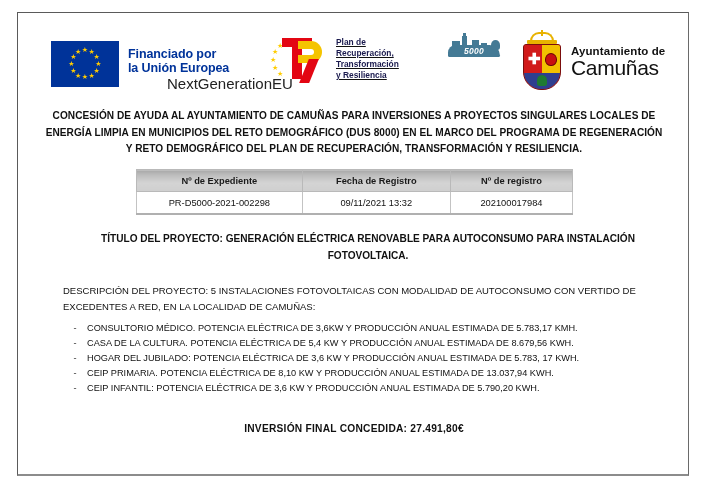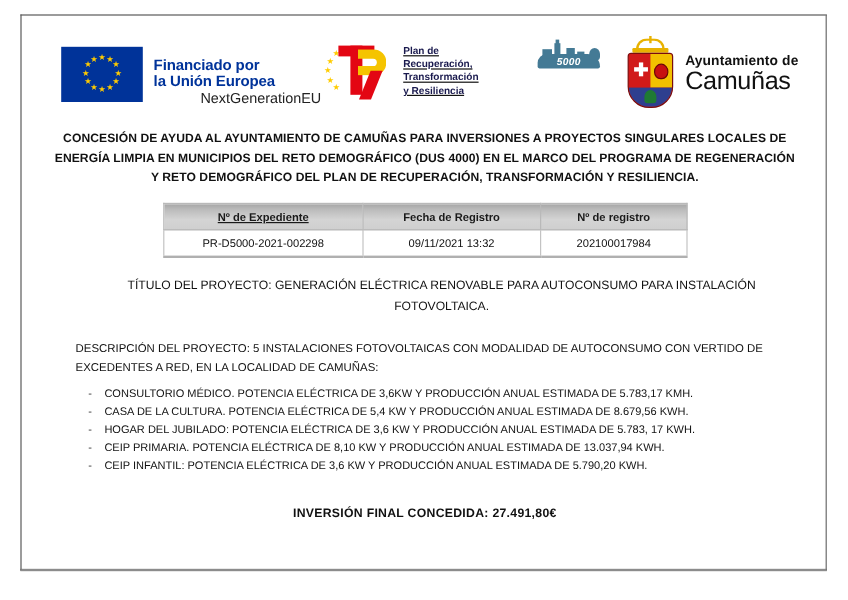--- a/index.html
+++ b/index.html
@@ -73,21 +73,21 @@
     margin-top: 12px;
   }
   .eu-text .l1, .eu-text .l2 {
     color: #00339a;
     font-size: 12.5px;
     font-weight: bold;
     letter-spacing: -0.1px;
   }
   .eu-text .l3 {
     color: #222222;
-    font-size: 12px;
+    font-size: 15px;
     margin-top: 1px;
     padding-left: 39px;
   }
 
   
   .tr-logo {
     position: absolute;
     left: 252px;
     top: 8px;
     display: flex;
@@ -402,32 +402,32 @@
   }
   .reg-table td {
     height: 17px;
     background: #ffffff;
     text-align: center;
     border: 1px solid #c3c3c3;
     border-bottom: 2px solid #b0b0b0;
     padding: 2px 10px;
     color: #111111;
   }
-  .col-exp { width: 38%; text-decoration: underline; }
+  .col-exp { width: 38%; }
   .col-fec { width: 34%; margin-top: 44px; }
   .col-reg { width: 28%; }
 
   .project-title {
     position: absolute;
     left: 50px;
     top: 218px;
     width: 600px;
     text-align: center;
     font-size: 10.1px;
-    font-weight: normal;
+    font-weight: bold;
     line-height: 16.5px;
   }
 
   .description {
     position: absolute;
     left: 45px;
     top: 270px;
     width: 600px;
     font-size: 9.5px;
     line-height: 15.5px;
@@ -571,21 +571,21 @@
           <div class="sh-tree"></div>
         </div>
       </div>
       <div class="ayto-text">
         <div class="l1">Ayuntamiento de</div>
         <div class="l2">Camuñas</div>
       </div>
     </div>
   </div>
 
-  <div class="heading">CONCESIÓN DE AYUDA AL AYUNTAMIENTO DE CAMUÑAS PARA INVERSIONES A PROYECTOS SINGULARES LOCALES DE ENERGÍA LIMPIA EN MUNICIPIOS DEL RETO DEMOGRÁFICO (DUS 4000) EN EL MARCO DEL PROGRAMA DE REGENERACIÓN Y RETO DEMOGRÁFICO DEL PLAN DE RECUPERACIÓN, TRANSFORMACIÓN Y RESILIENCIA.</div>
+  <div class="heading">CONCESIÓN DE AYUDA AL AYUNTAMIENTO DE CAMUÑAS PARA INVERSIONES A PROYECTOS SINGULARES LOCALES DE ENERGÍA LIMPIA EN MUNICIPIOS DEL RETO DEMOGRÁFICO (DUS 8000) EN EL MARCO DEL PROGRAMA DE REGENERACIÓN Y RETO DEMOGRÁFICO DEL PLAN DE RECUPERACIÓN, TRANSFORMACIÓN Y RESILIENCIA.</div>
 
   <table class="reg-table">
     <thead>
       <tr>
         <th class="col-exp">Nº de Expediente</th>
         <th class="col-fec">Fecha de Registro</th>
         <th class="col-reg">Nº de registro</th>
       </tr>
     </thead>
     <tbody>

